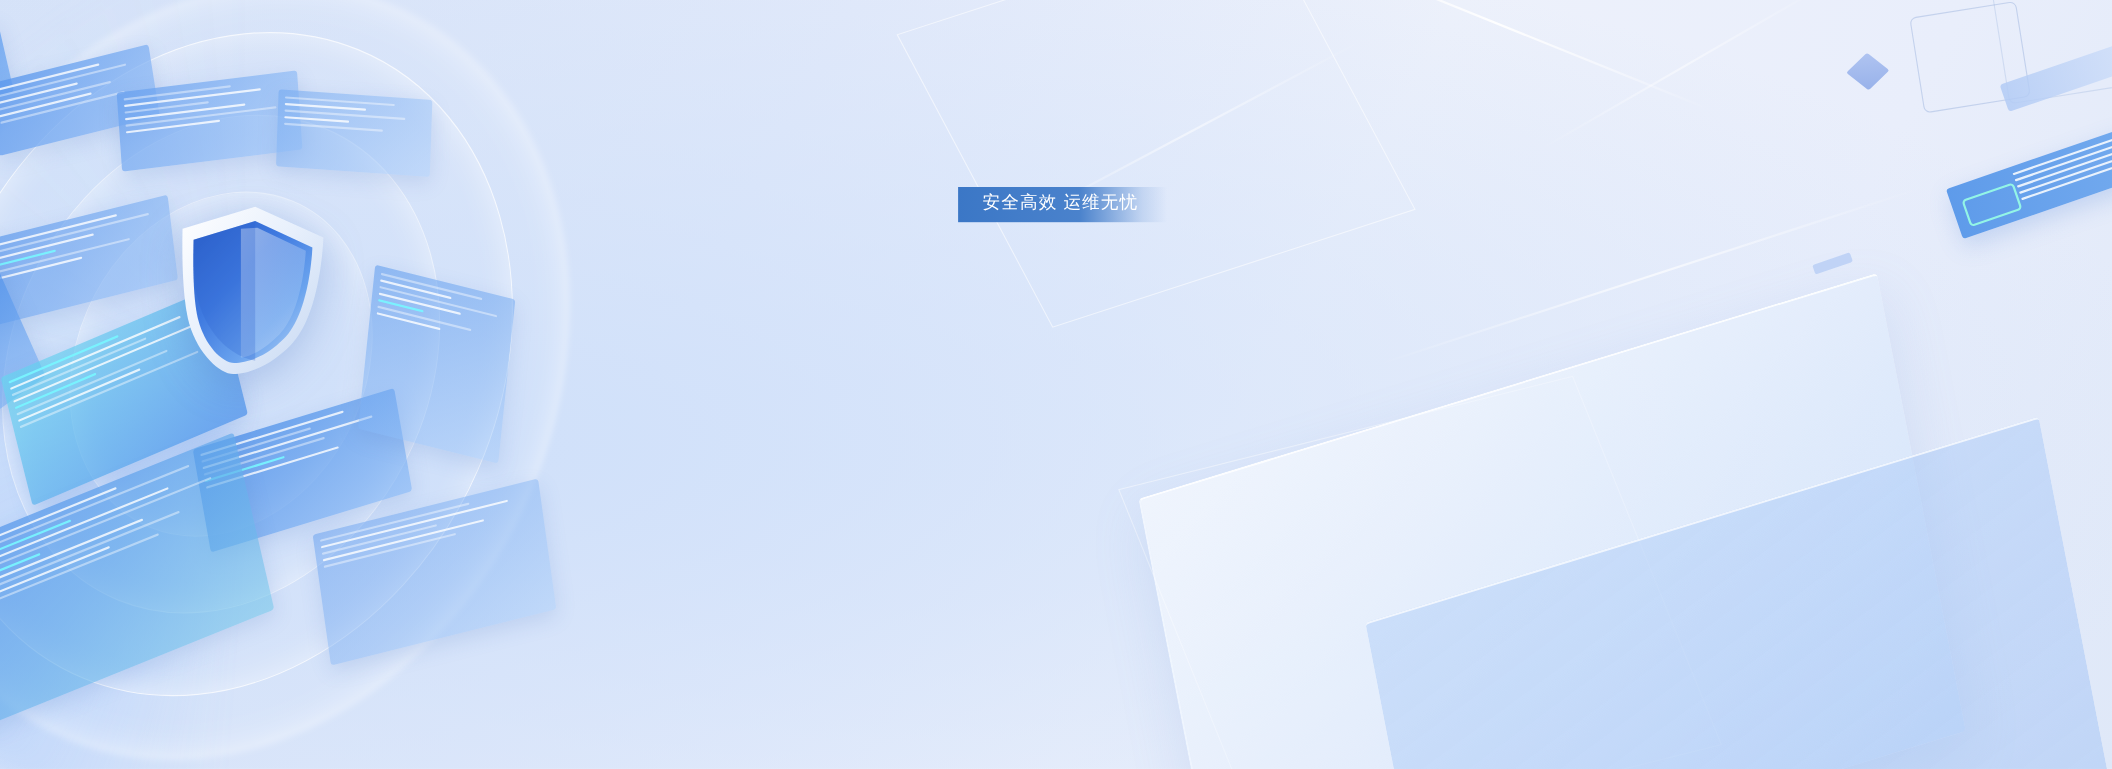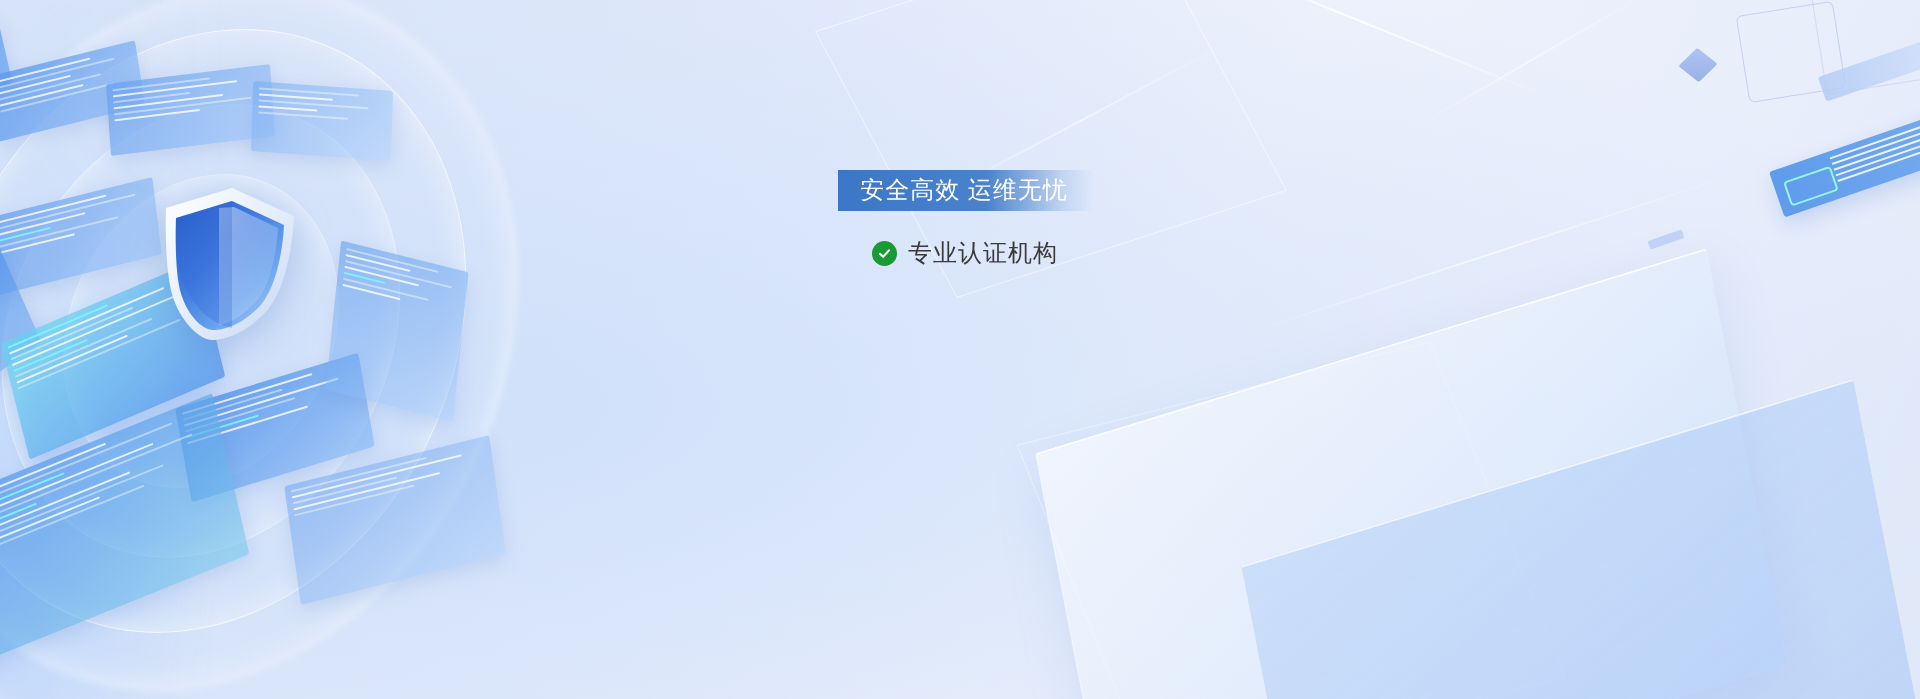--- a/index.html
+++ b/index.html
@@ -235,21 +235,21 @@
     flex-direction: column;
     align-items: center;
   }
 
   .badge {
     margin-top: 170px;
     margin-left: 12px;
     padding: 5px 26px 7px 22px;
     background: linear-gradient(90deg, #3b77c6 0%, #4a82cc 58%, rgba(140,175,225,0.35) 88%, rgba(200,219,245,0) 100%);
     color: #ffffff;
-    font-size: 24px;
+    font-size: 16px;
     line-height: 1.22;
     letter-spacing: 1px;
     white-space: nowrap;
   }
 
   .headline {
     margin: 0;
     font-size: 58px;
     font-weight: bold;
     color: #3f79cd;
@@ -459,26 +459,18 @@
   <div class="small-bar"></div>
 
   <div class="content">
 
     <div class="badge">安全高效 运维无忧</div>
 
 
 
     <div class="features">
 
-      <div class="feature">
-        <span class="check">
-          <svg width="15" height="15" viewBox="0 0 15 15" xmlns="http://www.w3.org/2000/svg">
-            <path d="M3 7.8 L6.1 10.8 L12 4.4" fill="none" stroke="#ffffff" stroke-width="2.1" stroke-linecap="round" stroke-linejoin="round"></path>
-          </svg>
-        </span>
-        <span class="feature-label">专业认证机构</span>
-      </div>
 
 
     </div>
   </div>
 
 </div>
 
 </body></html>

